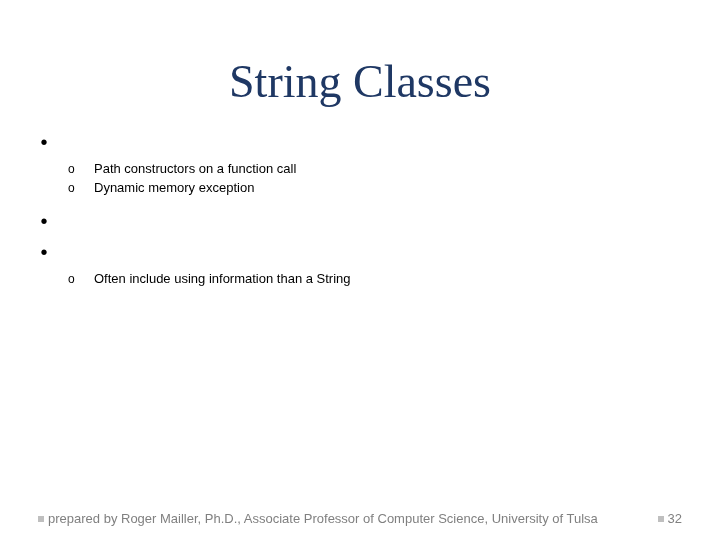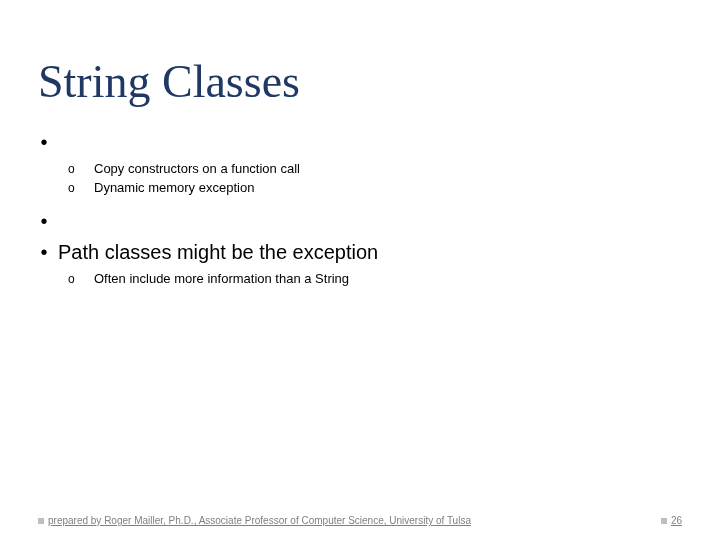--- a/index.html
+++ b/index.html
@@ -18,20 +18,21 @@
     width: 720px;
     height: 540px;
     position: relative;
     padding: 0 38px;
     padding-top: 55px;
   }
   .title {
     font-family: Garamond, "Times New Roman", Georgia, serif;
     font-size: 46px;
     color: #1F3864;
+    text-align: center;
     margin-bottom: 22px;
     font-weight: 400;
   }
   .bullet-l1 {
     display: flex;
     align-items: flex-start;
     font-size: 20px;
     line-height: 1.25;
     margin-left: -8px;
     margin-bottom: 6px;
@@ -59,23 +60,22 @@
   }
   .group { margin-bottom: 12px; }
   .footer {
     position: absolute;
     bottom: 14px;
     left: 38px;
     right: 38px;
     display: flex;
     justify-content: space-between;
     align-items: flex-end;
-    font-size: 10px;
+    font-size: 13px;
     color: #808080;
-    text-decoration: underline;
   }
   .footer .f-left,
   .footer .f-right {
     display: flex;
     align-items: center;
   }
   .footer .sq {
     width: 6px;
     height: 6px;
     background: #bfbfbf;
@@ -89,46 +89,45 @@
 <div class="slide">
 
   <div class="title">String Classes</div>
 
   <div class="group">
     <div class="bullet-l1">
       <span class="dot">•</span>
     </div>
     <div class="bullet-l2">
       <span class="circ">o</span>
-      <span>Copy constructors on a function call</span>
+      <span>Path constructors on a function call</span>
     </div>
     <div class="bullet-l2">
       <span class="circ">o</span>
       <span>Dynamic memory exception</span>
     </div>
   </div>
 
   <div class="group">
     <div class="bullet-l1">
       <span class="dot">•</span>
     </div>
     <div class="bullet-l1">
       <span class="dot">•</span>
-      <span>Path classes might be the exception</span>
     </div>
     <div class="bullet-l2">
       <span class="circ">o</span>
-      <span>Often include more information than a String</span>
+      <span>Often include using information than a String</span>
     </div>
   </div>
 
   <div class="footer">
     <div class="f-left">
       <span class="sq"></span>
       <span>prepared by Roger Mailler, Ph.D., Associate Professor of Computer Science, University of Tulsa</span>
     </div>
     <div class="f-right">
       <span class="sq"></span>
-      <span>26</span>
+      <span>32</span>
     </div>
   </div>
 
 </div>
 
 </body></html>

